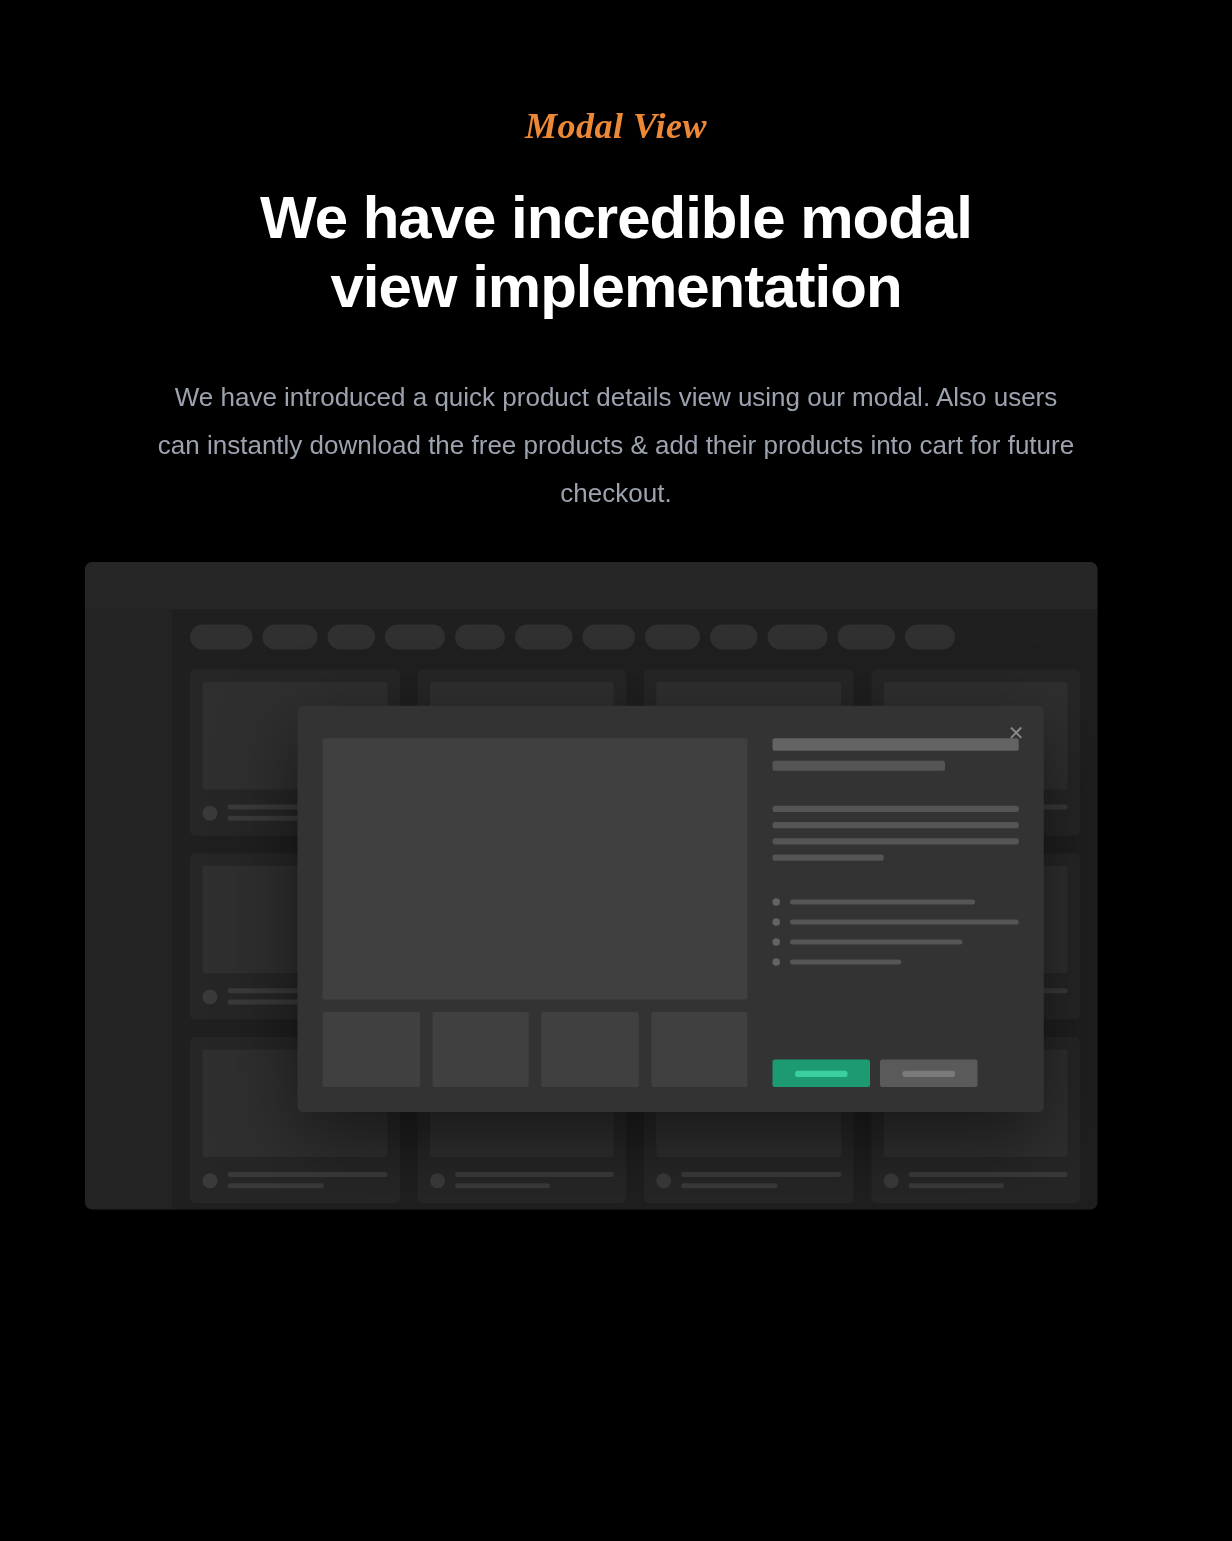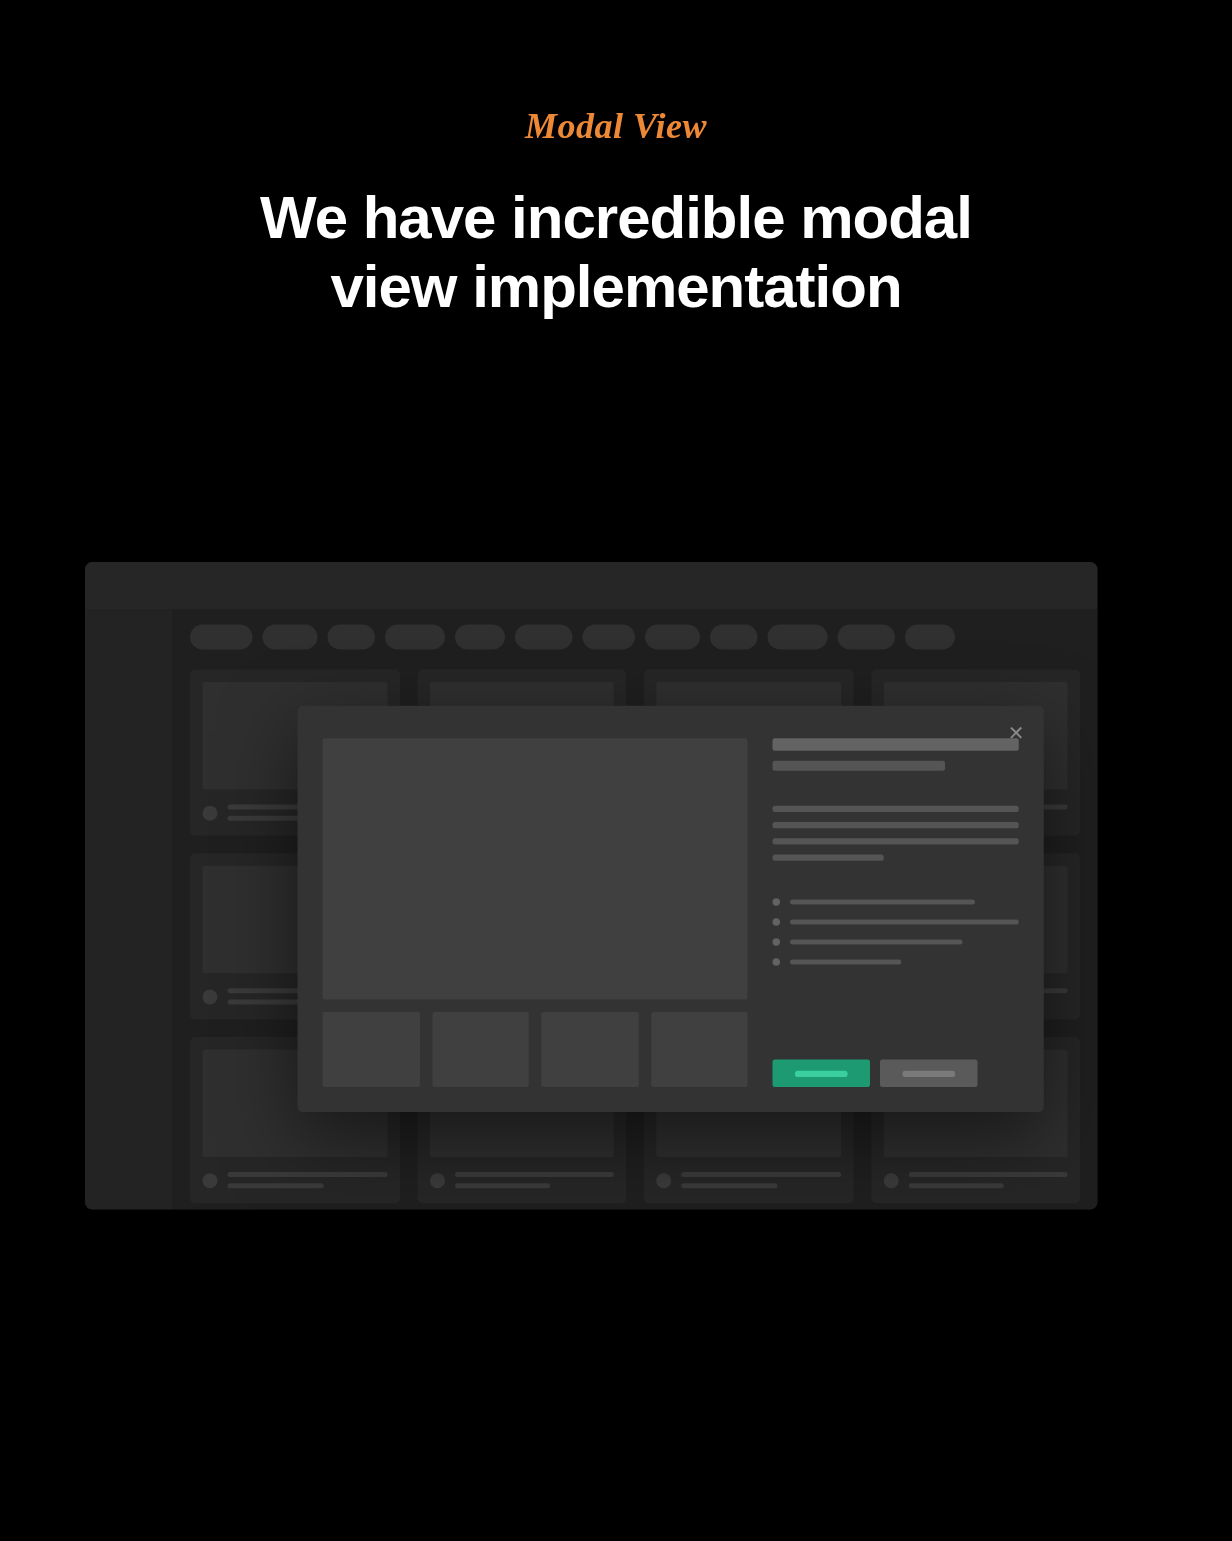--- a/index.html
+++ b/index.html
@@ -255,20 +255,21 @@
   .mr-btn.primary .blabel { background: #3bcf9f; }
   .mr-btn.secondary { background: #5a5a5a; }
   .mr-btn.secondary .blabel { background: #7a7a7a; }
 </style>
 </head>
 <body>
 
 <div class="wrap">
   <div class="eyebrow">Modal View</div>
   <h1 class="headline">We have incredible modal view implementation</h1>
+  <p class="subhead">We have introduced a quick product details view using our modal. Also users can instantly download the free products &amp; add their products into cart for future checkout.</p>
 </div>
 
 <div class="stage">
   <div class="frame-top"></div>
   <div class="frame-sidebar"></div>
   <div class="frame-body">
 
     <div class="pill-row" id="pill-row">
         <div class="pill" style="width: 50px;"></div>
         <div class="pill" style="width: 44px;"></div>

